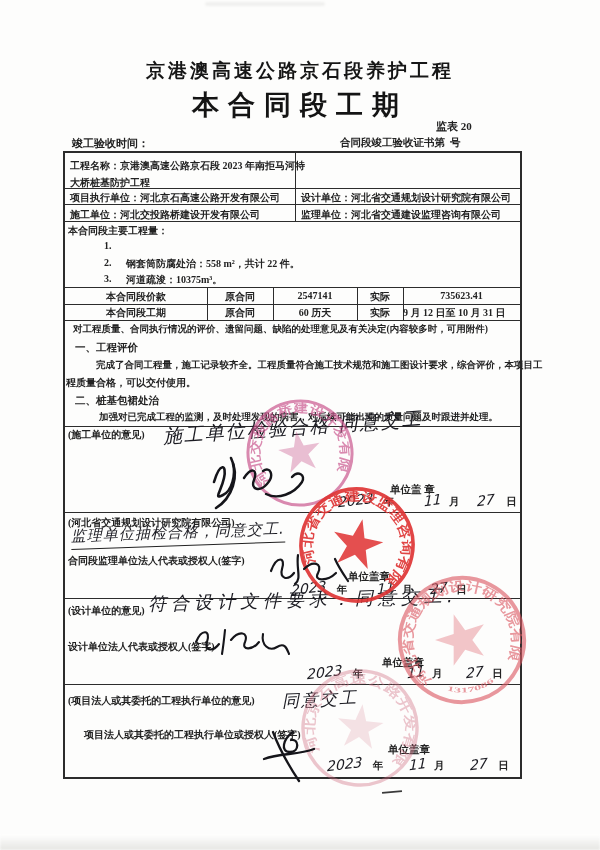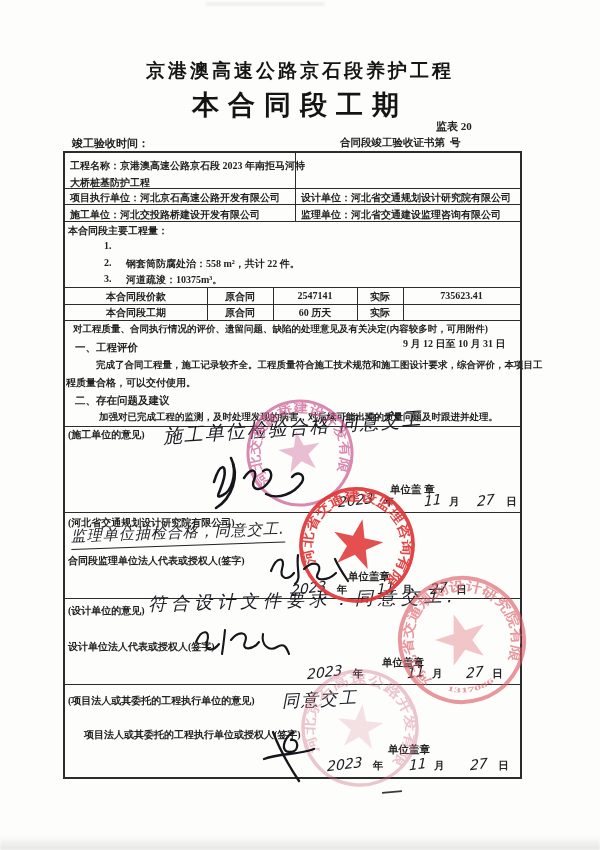--- a/index.html
+++ b/index.html
@@ -80,27 +80,27 @@
 
   <div class="cell" style="left:65px;top:290px;width:142px;">本合同段价款</div>
   <div class="cell" style="left:207px;top:290px;width:66px;">原合同</div>
   <div class="cell" style="left:273px;top:290px;width:84px;">2547141</div>
   <div class="cell" style="left:357px;top:290px;width:46px;">实际</div>
   <div class="cell" style="left:403px;top:290px;width:117px;">735623.41</div>
   <div class="cell" style="left:65px;top:306px;width:142px;">本合同段工期</div>
   <div class="cell" style="left:207px;top:306px;width:66px;">原合同</div>
   <div class="cell" style="left:273px;top:306px;width:84px;">60 历天</div>
   <div class="cell" style="left:357px;top:306px;width:46px;">实际</div>
-  <div class="cell" style="left:403px;top:306px;width:101px;margin-top:31px;">9 月 12 日至 10 月 31 日</div>
+  <div class="cell" style="left:403px;top:306px;width:101px;">9 月 12 日至 10 月 31 日</div>
 
   <div class="p" style="left:73px;top:323px;font-size:9.5px;">对工程质量、合同执行情况的评价、遗留问题、缺陷的处理意见及有关决定(内容较多时，可用附件)</div>
   <div class="p" style="left:75px;top:341px;font-size:10.5px;">一、工程评价</div>
   <div class="p" style="left:96px;top:359px;font-size:9.5px;">完成了合同工程量，施工记录较齐全。工程质量符合施工技术规范和施工图设计要求，综合评价，本项目工</div>
   <div class="p" style="left:66px;top:376px;font-size:10px;">程质量合格，可以交付使用。</div>
-  <div class="p" style="left:75px;top:394px;font-size:10.5px;">二、存在问题及建议</div>
+  <div class="p" style="left:75px;top:394px;font-size:10.5px;">二、桩基包裙处治</div>
   <div class="p" style="left:99px;top:411px;font-size:9.5px;">加强对已完成工程的监测，及时处理发现的病害，对后续可能出现的质量问题及时跟进并处理。</div>
 
   <div class="p" style="left:68px;top:428px;">(施工单位的意见)</div>
   <div class="hw" style="left:163px;top:424px;font-size:19px;letter-spacing:2px;transform:rotate(-4deg);">施工单位检验合格 同意交工</div>
   <div class="p" style="left:390px;top:483px;font-size:10.5px;">单位盖 章</div>
   <div class="dateline" style="left:338px;top:491px;">
     <span class="dhw">2023</span>
     <span class="dpr" style="margin-left:6px;">年</span>
     <span class="dhw" style="margin-left:26px;">11</span>
     <span class="dpr" style="margin-left:3px;">月</span>

